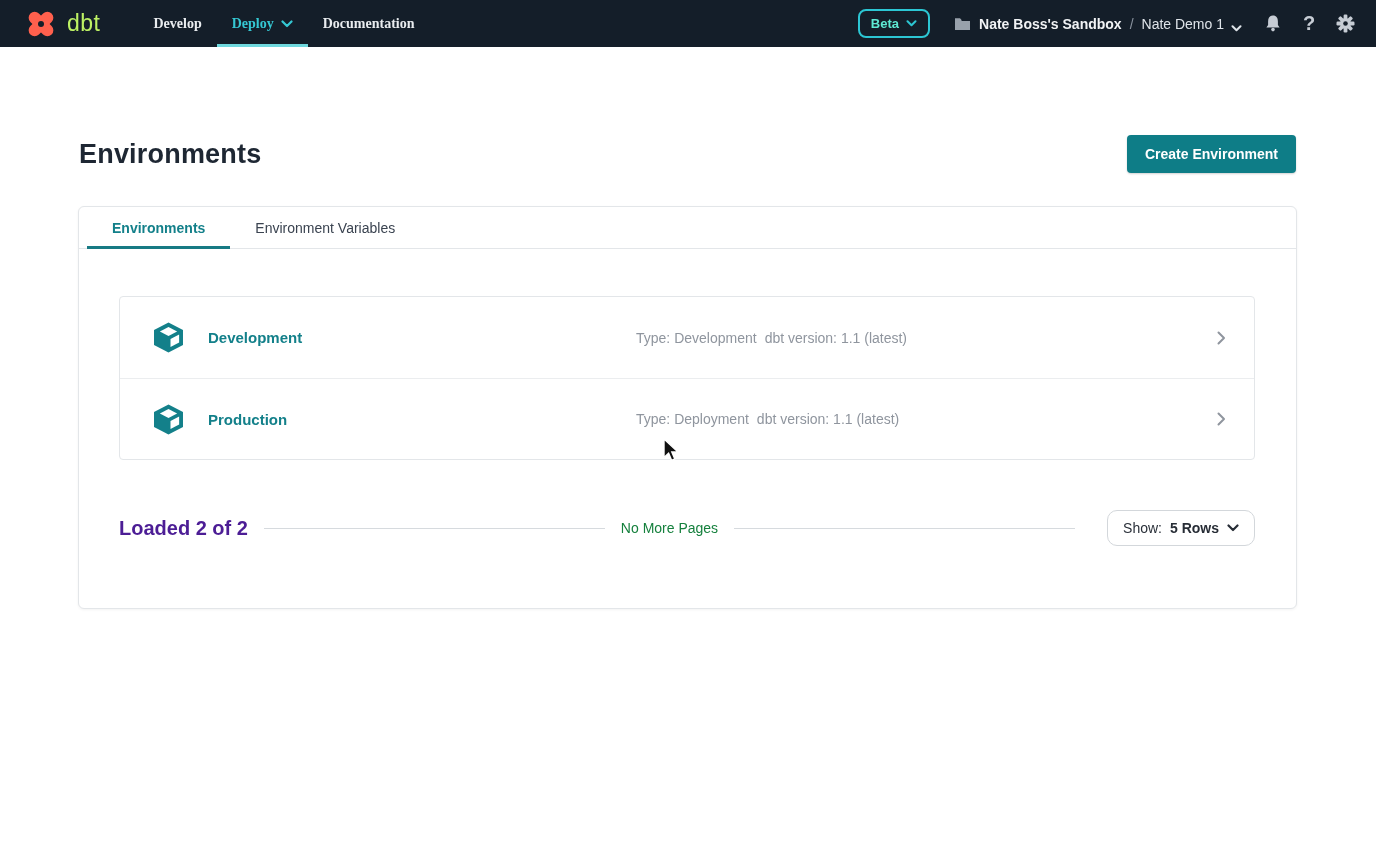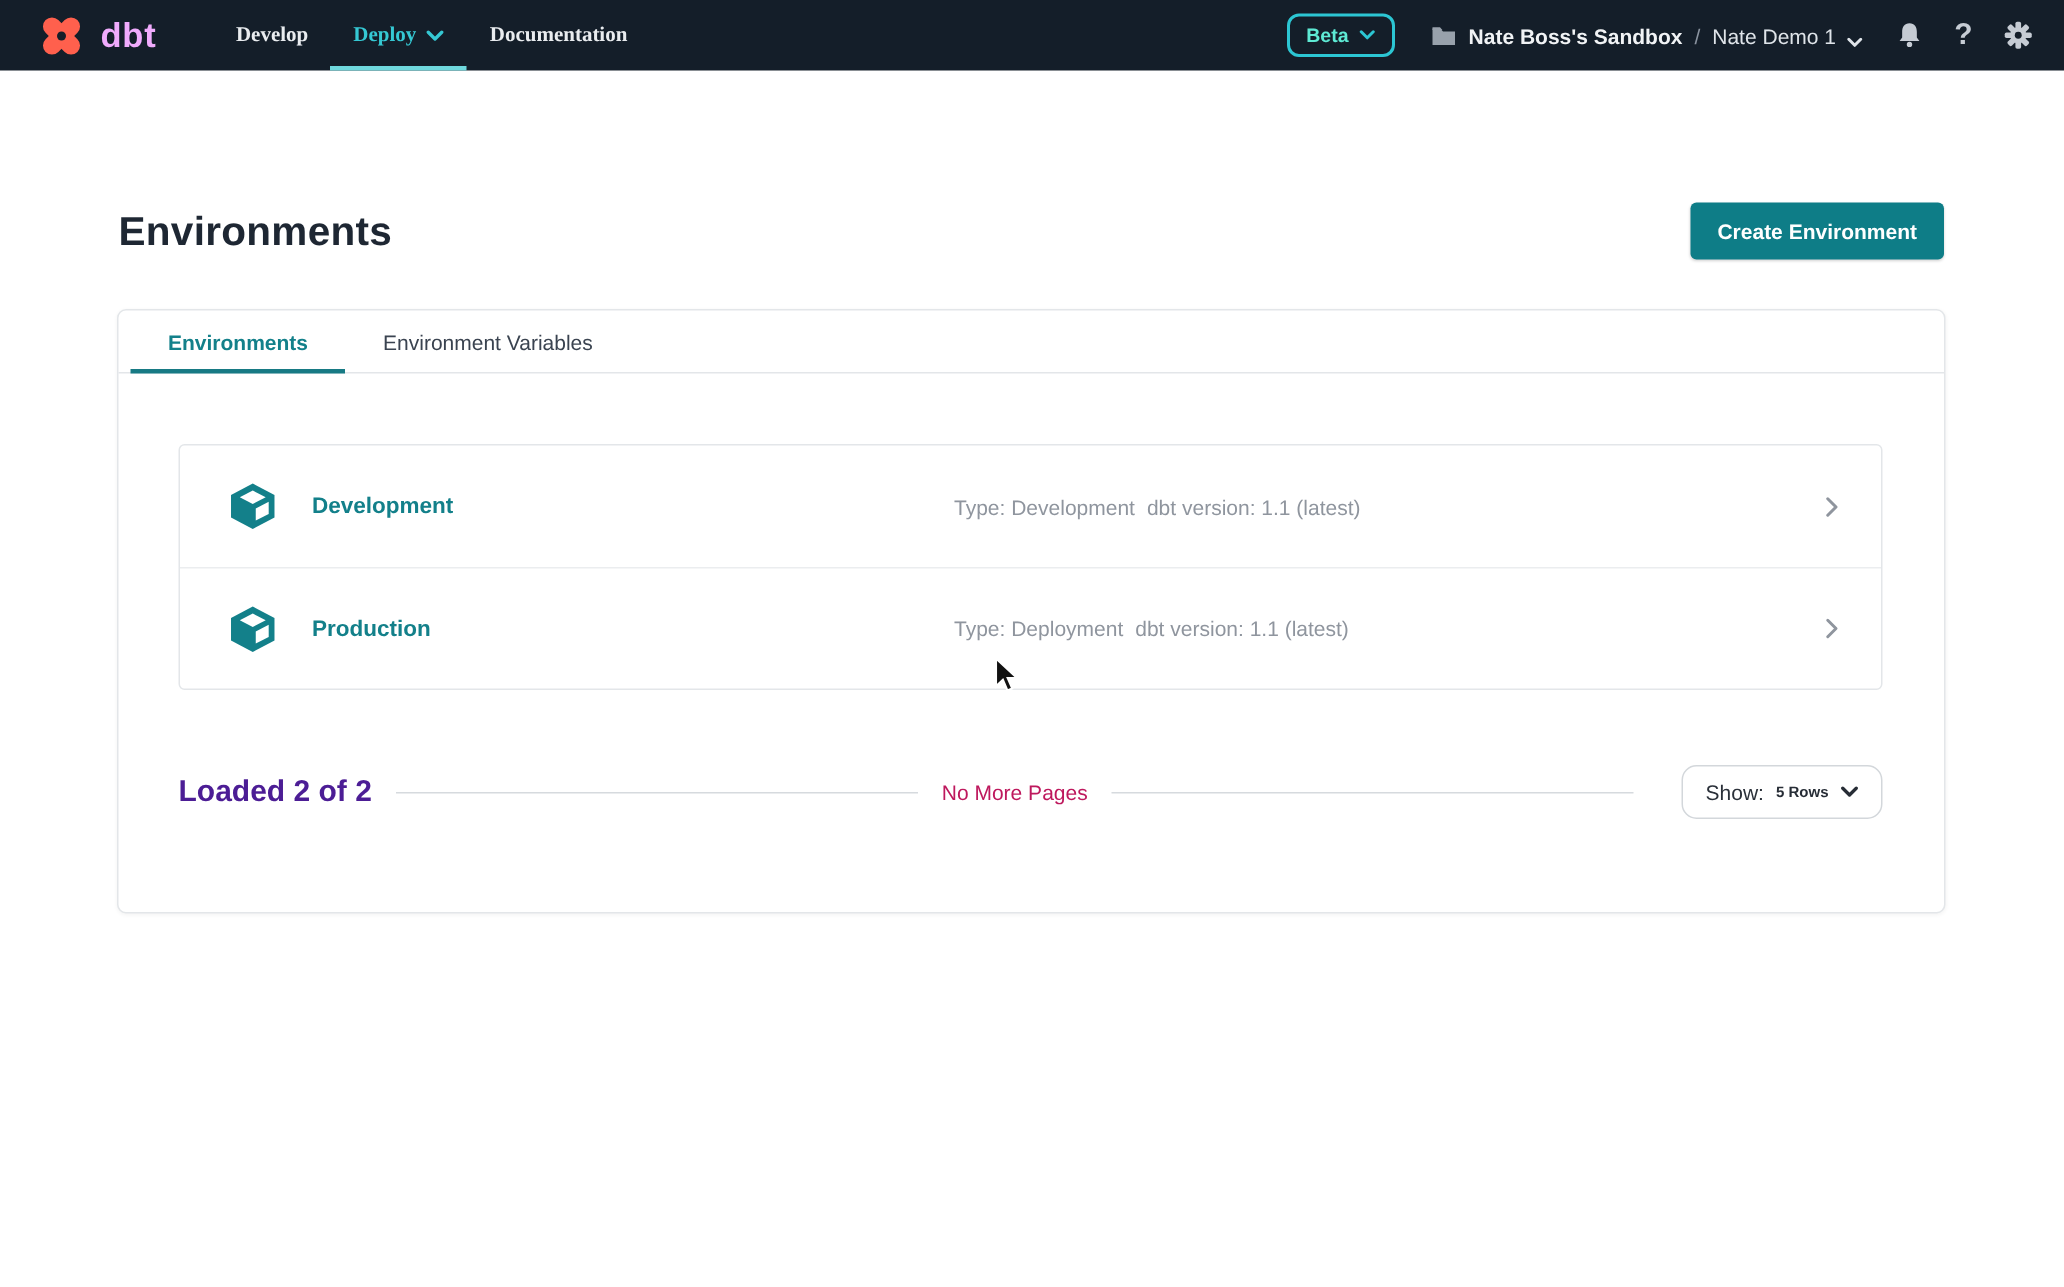--- a/index.html
+++ b/index.html
@@ -7,21 +7,21 @@
     font-family:"Liberation Sans", sans-serif; }
 
   
   .topbar { height:47px; background:#141e29; display:flex; align-items:stretch; padding:0 20px 0 24px; }
   .brand { display:flex; align-items:center; gap:9px; margin-right:38px; cursor:pointer; }
   .logo-x { position:relative; width:34px; height:34px; }
   .logo-x .bar { position:absolute; left:2px; top:11px; width:30px; height:12px; background:#ff604d; border-radius:6px; }
   .logo-x .bar.b1 { transform:rotate(45deg); }
   .logo-x .bar.b2 { transform:rotate(-45deg); }
   .logo-x .dot { position:absolute; left:14px; top:14px; width:6px; height:6px; background:#141e29; border-radius:50%; }
-  .brand-text { color:#f0abfc; font-size:23px; font-weight:bold; letter-spacing:.5px; }
+  .brand-text { color:#bef264; font-size:23px; font-weight:normal; letter-spacing:.5px; }
 
   .topnav { display:flex; align-items:stretch; }
   .topnav-item { position:relative; display:flex; align-items:center; gap:7px; padding:0 15px;
     color:#e9ecef; font-size:14px; font-weight:bold; cursor:pointer;font-family:Liberation Serif, serif; }
   .topnav-item.active { color:#35c8d3; }
   .topnav-item.active .underline { position:absolute; left:0; right:0; bottom:0; height:3px; background:#6fd8dd; }
   .caret svg { display:block; }
 
   .topbar-right { margin-left:auto; display:flex; align-items:center; gap:14px; }
   .beta-btn { display:flex; align-items:center; gap:7px; border:2px solid #2cc6d3; border-radius:8px;
@@ -53,25 +53,25 @@
   .env-row { display:flex; align-items:center; height:81px; padding:0 28px 0 30px; cursor:pointer; }
   .env-row + .env-row { border-top:1px solid #ebedef; }
   .env-icon { width:37px; height:37px; flex:0 0 auto; }
   .env-name { color:#13808a; font-size:15px; font-weight:bold; margin-left:21px; width:428px; }
   .env-meta { display:flex; flex-direction:row; gap:8px; font-size:14px; color:#8f959e; }
   .env-chevron { margin-left:auto; display:flex; align-items:center; }
 
   .pager { display:flex; align-items:center; margin-top:50px; }
   .pager-loaded { font-size:20px; font-weight:bold; color:#4c1d95; white-space:nowrap; }
   .pager-line { flex:1; height:1px; background:#d6dade; margin:0 16px; }
-  .pager-nomore { font-size:14px; color:#be185d; white-space:nowrap; }
+  .pager-nomore { font-size:14px; color:#15803d; white-space:nowrap; }
   .show-btn { display:flex; align-items:center; gap:8px; border:1px solid #d3d7db; border-radius:10px;
     background:#ffffff; height:36px; padding:0 15px; margin-left:16px; cursor:pointer; font-family:inherit; }
   .show-label { font-size:14px; color:#2a3039; }
-  .show-value { font-size:10px; font-weight:bold; color:#272d36; }
+  .show-value { font-size:14px; font-weight:bold; color:#272d36; }
 
   .cursor { position:absolute; left:660px; top:436px; pointer-events:none; }
 </style>
 </head>
 <body>
 
 <header class="topbar">
   <div class="brand">
     <div class="logo-x">
       <div class="bar b1"></div>

